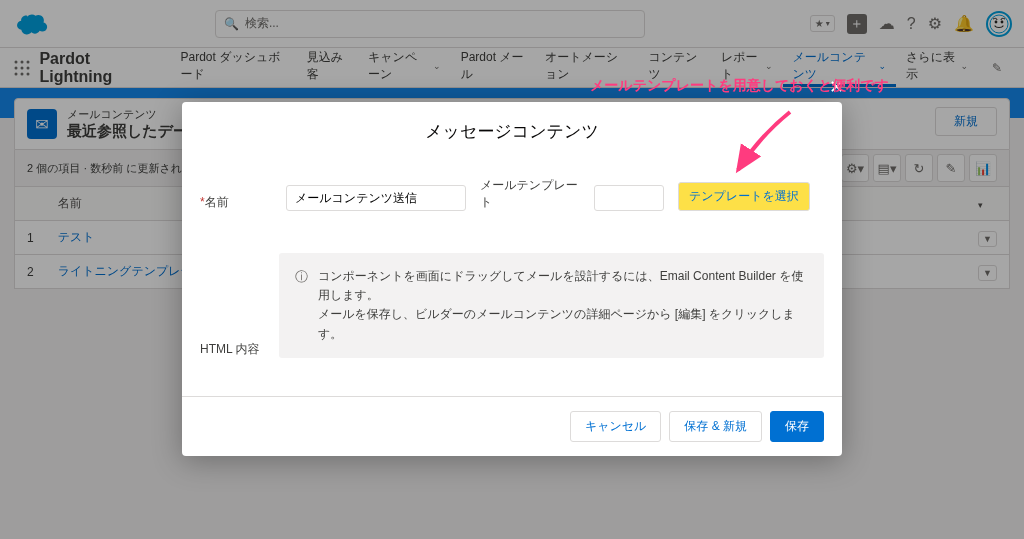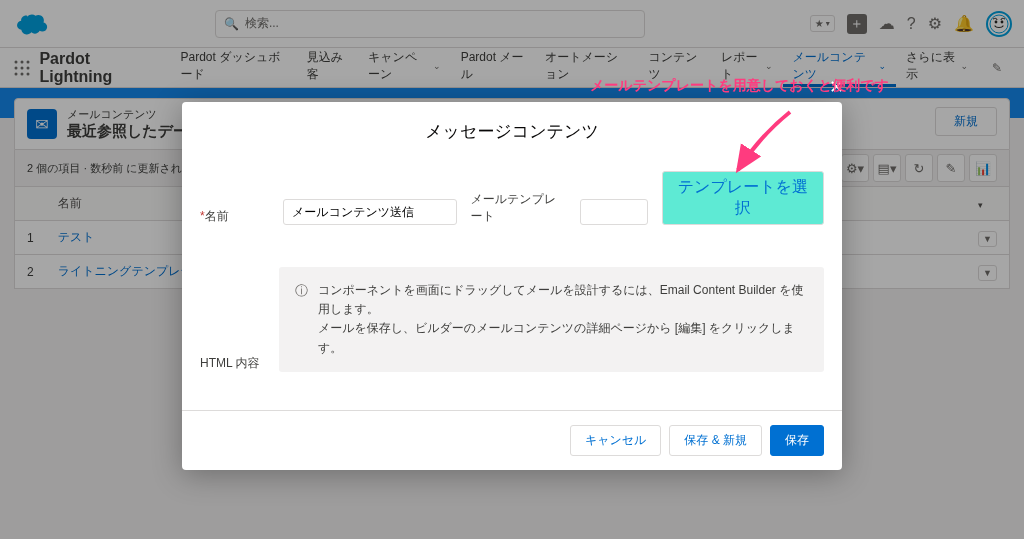--- a/index.html
+++ b/index.html
@@ -48,21 +48,21 @@
 .modal-close { position: absolute; right: -2px; top: -26px; color: #fff; font-size: 18px; cursor: pointer; }
 .modal-title { text-align: center; font-size: 17px; padding: 18px 0 14px; color: #080707; }
 .section-hdr { background: #f3f2f2; padding: 8px 14px; font-size: 13px; font-weight: bold; color: #3e3e3c; }
 .form-body { padding: 14px 18px; }
 .form-row { display: flex; align-items: flex-end; gap: 14px; margin-bottom: 14px; }
 .form-label { width: 72px; font-size: 12px; color: #3e3e3c; padding-top: 6px; }
 .form-label .req { color: #c23934; }
 .text-input { border: 1px solid #dddbda; border-radius: 3px; padding: 5px 8px; font-size: 12px; width: 180px; }
 .tmpl-label { width: 100px; font-size: 12px; color: #3e3e3c; padding-top: 6px; }
 .tmpl-input { border: 1px solid #dddbda; border-radius: 3px; width: 70px; height: 26px; }
-.tmpl-btn { border: 1px solid #dddbda; background: #5eead4; border-radius: 3px; padding: 5px 10px; font-size: 16px; color: #0070d2; cursor: pointer; }
+.tmpl-btn { border: 1px solid #dddbda; background: #fde047; border-radius: 3px; padding: 5px 10px; font-size: 12px; color: #0070d2; cursor: pointer; }
 .textarea { width: 506px; height: 32px; border: 1px solid #1589ee; border-radius: 3px; resize: vertical; }
 .info-box { background: #f3f2f2; border-radius: 3px; padding: 14px 16px; display: flex; gap: 10px; font-size: 12px; color: #3e3e3c; line-height: 1.6; }
 .info-box .ii { color: #706e6b; font-size: 13px; }
 .modal-footer { padding: 14px 18px; display: flex; justify-content: flex-end; gap: 8px; border-top: 1px solid #dddbda; margin-top: 10px; }
 .btn { border: 1px solid #dddbda; background: #fff; border-radius: 3px; padding: 6px 14px; font-size: 12px; cursor: pointer; color: #0070d2; }
 .btn.brand { background: #0070d2; border-color: #0070d2; color: #fff; }
 
 .callout { position: absolute; font-size: 14px; font-weight: bold; color: #ff3b7f; z-index: 20; }
 .arrow { position: absolute; z-index: 20; }
 </style>

